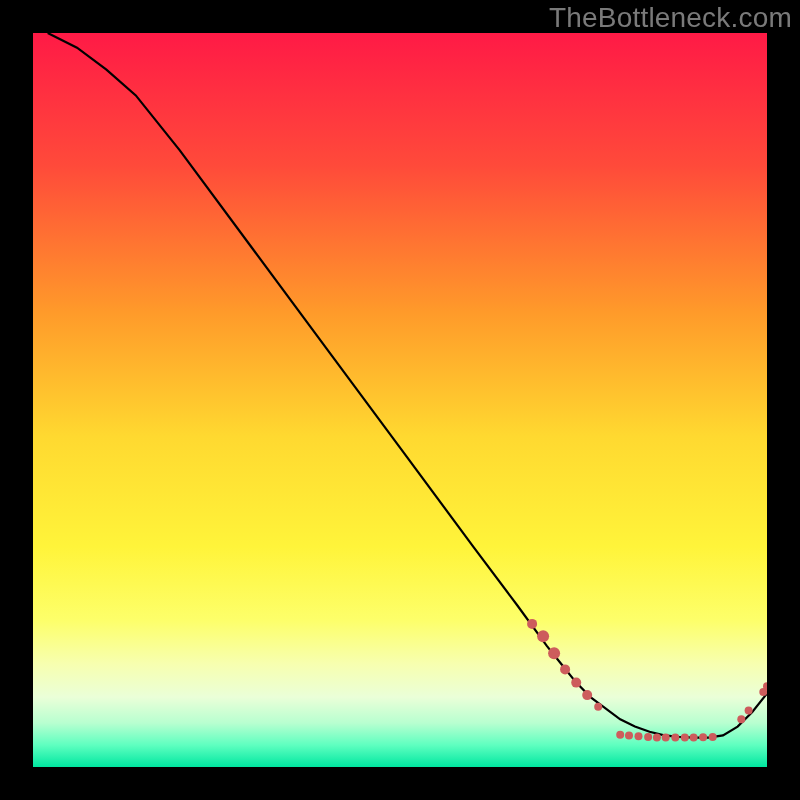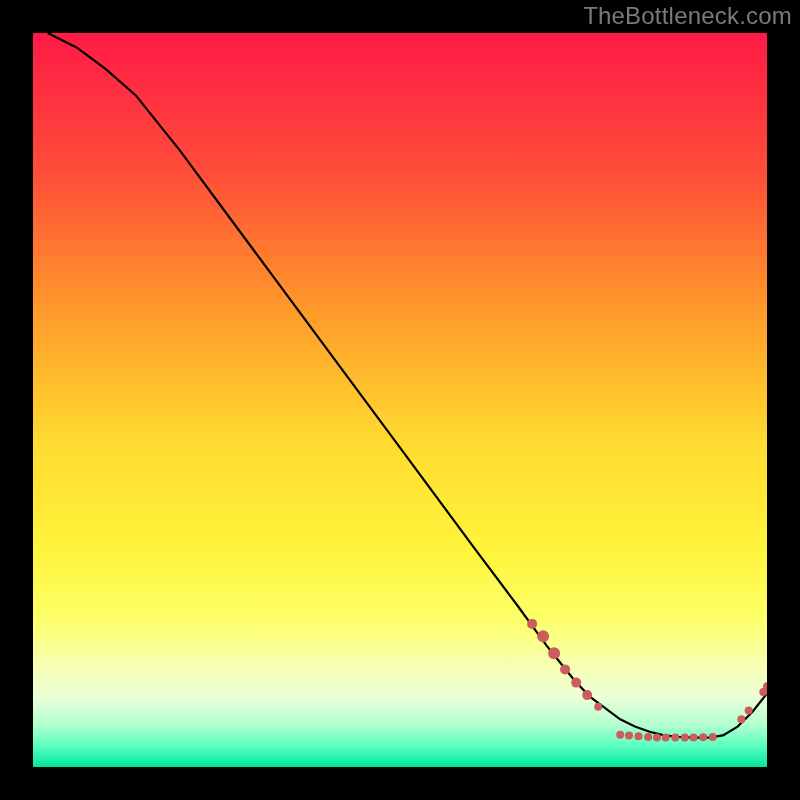--- a/index.html
+++ b/index.html
@@ -15,21 +15,21 @@
     position: relative;
     width: 800px;
     height: 800px;
     background: #000;
   }
   .watermark {
     position: absolute;
     top: 2px;
     right: 8px;
     color: #7a7a7a;
-    font-size: 24px;
+    font-size: 28px;
     font-weight: 500;
     letter-spacing: 0.2px;
     z-index: 10;
   }
   .plot {
     position: absolute;
     left: 33px;
     top: 33px;
     width: 734px;
     height: 734px;

